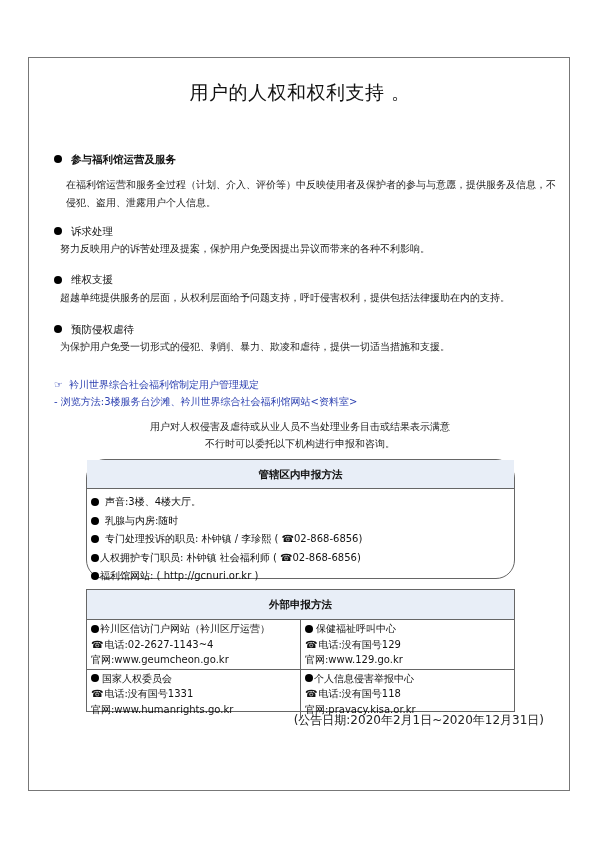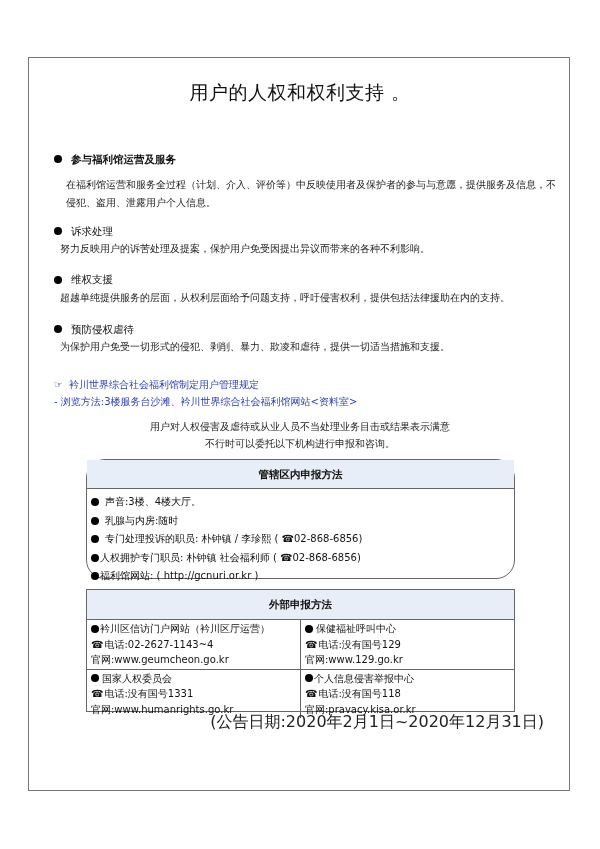--- a/index.html
+++ b/index.html
@@ -25,21 +25,21 @@
   .tbl1 .row .bullet { width:8px; height:8px; margin-right:6px; }
   .tbl2 { top:589px; height:123px; }
   .tbl2 .tbl-head { height:29px; line-height:29px; }
   .grid { display:grid; grid-template-columns:214px 1fr; }
   .cell { padding:1px 4px; font-size:10px; line-height:15.5px; border-right:1.5px solid #666; }
   .cell.right { border-right:none; }
   .cell.top { border-bottom:1.5px solid #666;text-align:right; }
   .cell .row { display:flex; align-items:center; white-space:nowrap; }
   .cell .bullet { width:8px; height:8px; margin-right:3px; }
   .phone { font-size:10px; margin-right:1px; }
-  .footnote { position:absolute; right:56px; top:712px; font-size:16px; color:#222; }
+  .footnote { position:absolute; right:56px; top:712px; font-size:12px; color:#222; }
 </style>
 </head>
 <body>
 
 <div class="frame"></div>
 
 <div class="title">用户的人权和权利支持 。</div>
 
 <div class="section" style="top:150px;">
   <div class="sec-head">

